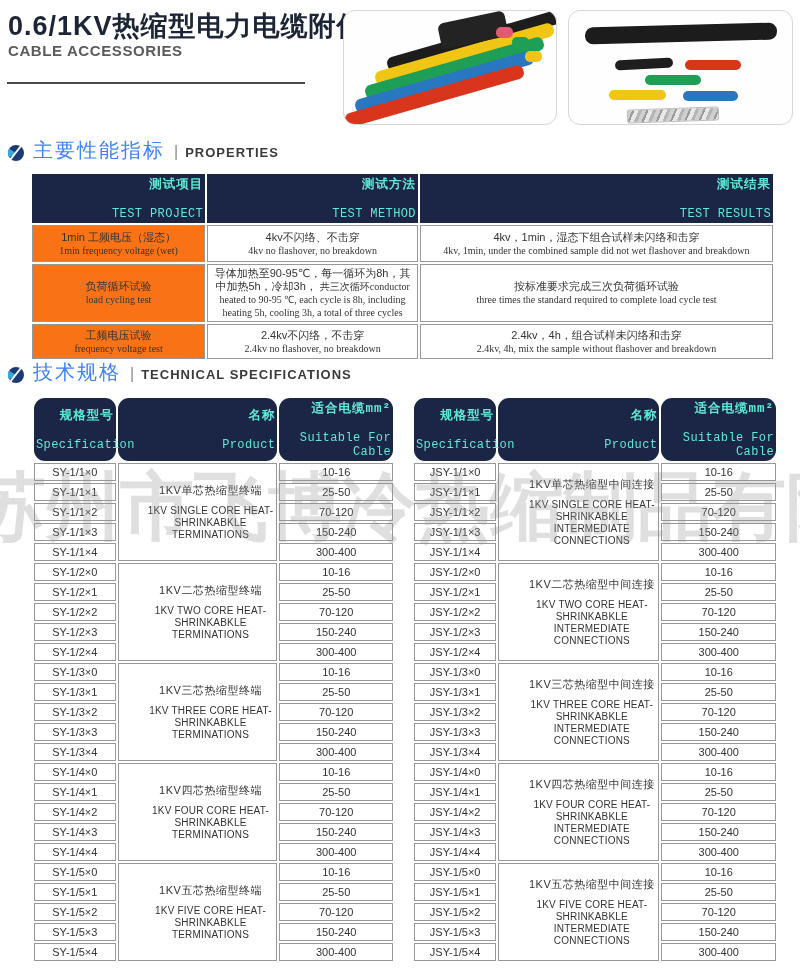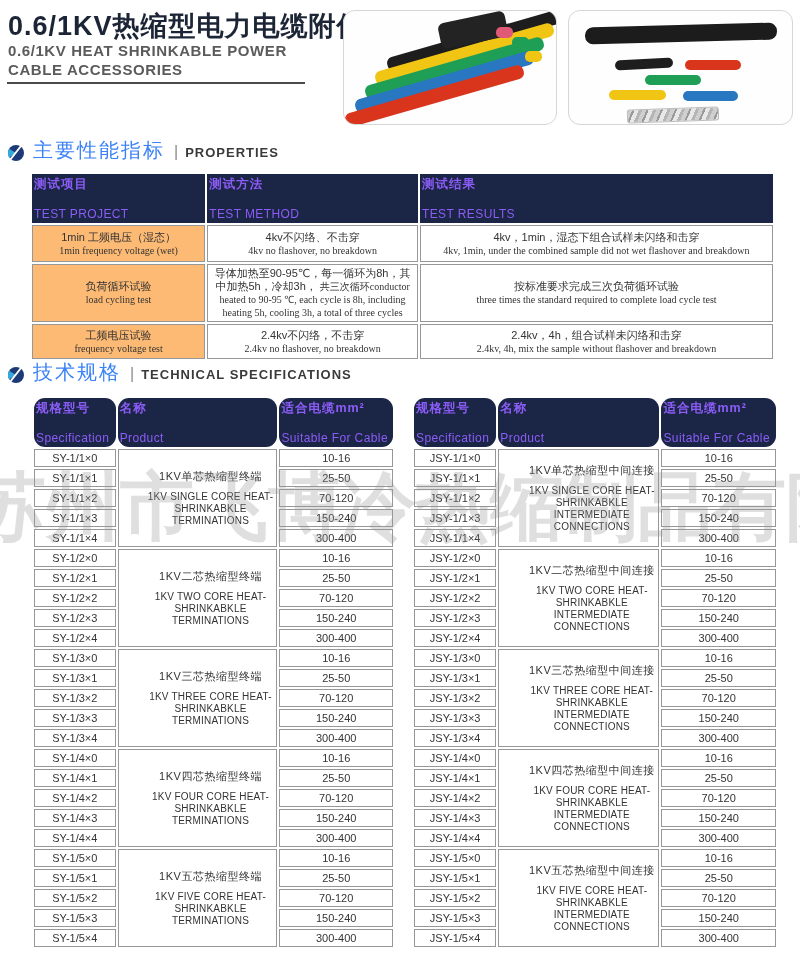--- a/index.html
+++ b/index.html
@@ -27,31 +27,31 @@
 
   
   .section-head { position:absolute; left:8px; display:flex; align-items:baseline; }
   .sec-icon { position:relative; top:2px; width:16px; height:16px; margin-right:9px; flex:none; align-self:center; }
   .sec-zh { font-size:20px; font-weight:normal; color:#3b82f6; letter-spacing:2px; }
   .sec-sep { margin:0 7px 0 9px; color:#8a8a8a; font-size:16px; }
   .sec-en { font-size:13px; color:#3a3a3a; letter-spacing:1px; font-weight:bold; }
 
   
   table { border-collapse:separate; border-spacing:2px; table-layout:fixed; }
-  th { background:#1b2546; color:#8b5cf6; font-weight:normal; vertical-align:middle; text-align:left; padding:2px; }
+  th { background:#1b2546; color:#5eead4; font-weight:normal; vertical-align:middle; text-align:right; padding:2px;font-family:Liberation Mono, monospace; }
   th .h-zh { font-size:12.5px; font-weight:bold; letter-spacing:1px; }
   th .h-en { font-size:12px; letter-spacing:0.4px; margin-top:14px; }
   td { border:1px solid #979797; background:#fff; text-align:center; vertical-align:middle; color:#333; padding:2px 5px; }
 
   
   .props-wrap { position:absolute; left:30px; top:172px; width:745px; }
   .props-wrap table { width:100%; }
   .props-wrap th { height:38px; }
   .props-wrap td { font-size:10.5px; line-height:13px; }
-  .props-wrap td.proj { background:#fdba74; }
+  .props-wrap td.proj { background:#f97316; }
   .props-wrap tr.r1 td { height:37px; }
   .props-wrap tr.r2 td { height:53px; }
   .props-wrap tr.r3 td { height:35px; }
   .cell-zh { font-size:11px; }
   .cell-en { font-size:10px;font-family:Liberation Serif, serif; }
 
   
   .spec-wrap { position:absolute; top:396px; }
   .spec-left { left:32px; width:363px; }
   .spec-right { left:412px; width:366px; }
@@ -69,21 +69,20 @@
     white-space:nowrap; overflow:hidden; pointer-events:none; z-index:6; letter-spacing:0px;
   }
 </style>
 </head>
 <body>
 
 <div class="page">
 
   <div class="title-zh">0.6/1KV热缩型电力电缆附件</div>
   <div class="title-en">
-    <div>0.6/1KV HEAT SHRINKABLE POWER</div>
     <div>CABLE ACCESSORIES</div>
   </div>
   <div class="title-rule"></div>
 
   <div class="photo photo1">
     <div class="bar" style="left:40px;top:22px;width:185px;height:14px;background:#1d1d1d;transform:rotate(-16deg);"></div>
     <div class="bar" style="left:28px;top:36px;width:185px;height:14px;background:#f0c514;transform:rotate(-16deg);"></div>
     <div class="bar" style="left:18px;top:50px;width:185px;height:14px;background:#1f9f56;transform:rotate(-16deg);"></div>
     <div class="bar" style="left:8px;top:64px;width:185px;height:14px;background:#2877c0;transform:rotate(-16deg);"></div>
     <div class="bar" style="left:-2px;top:78px;width:185px;height:14px;background:#d9351d;transform:rotate(-16deg);"></div>

